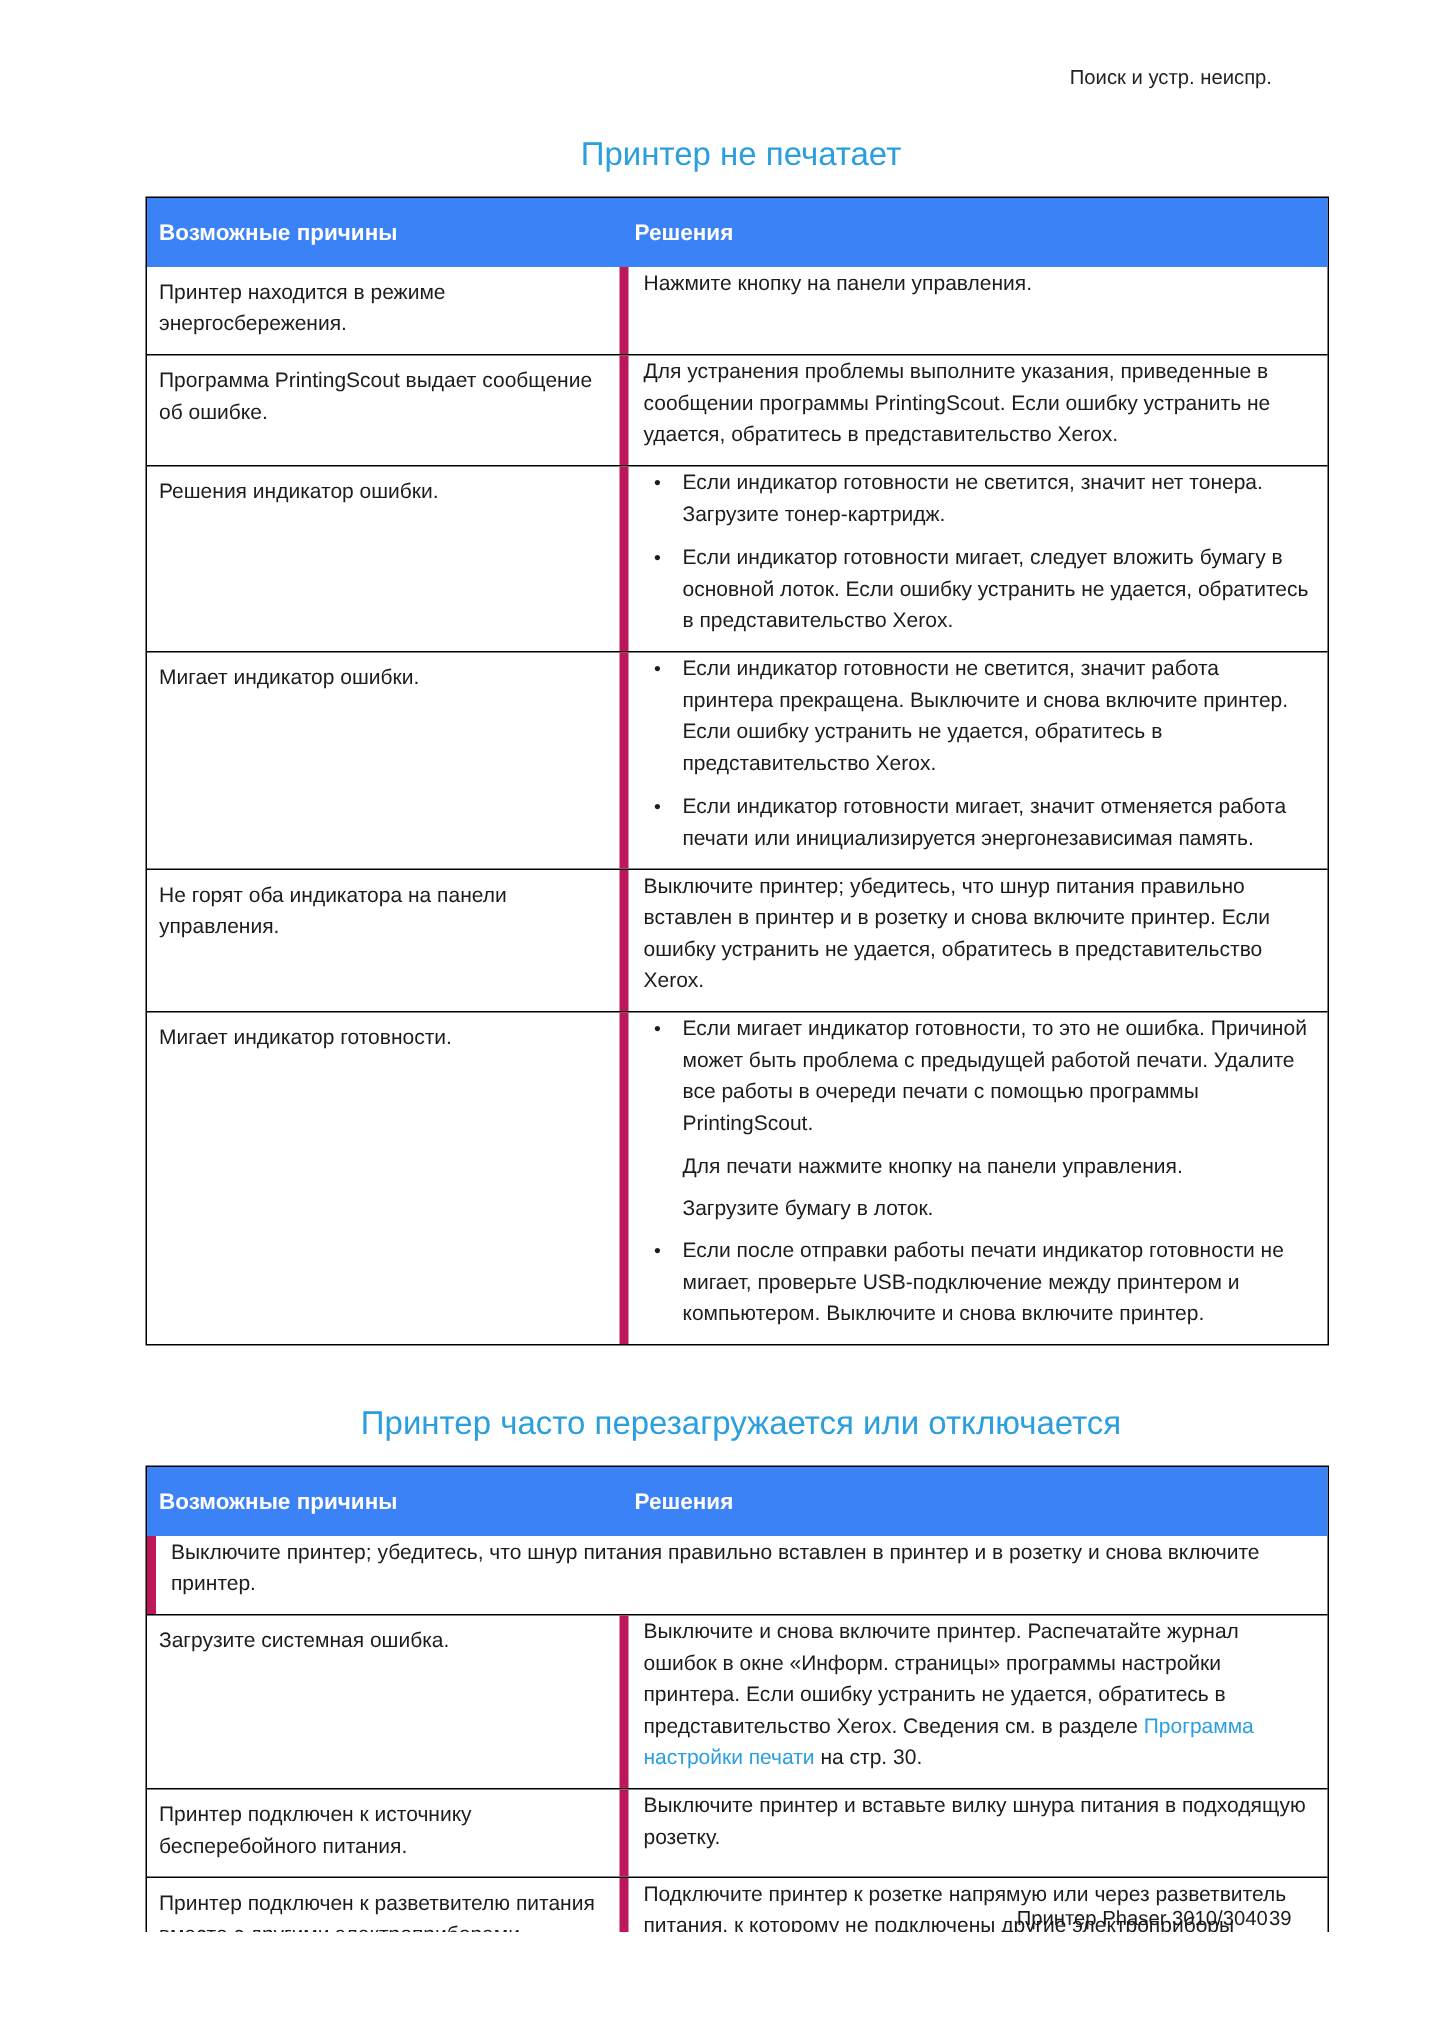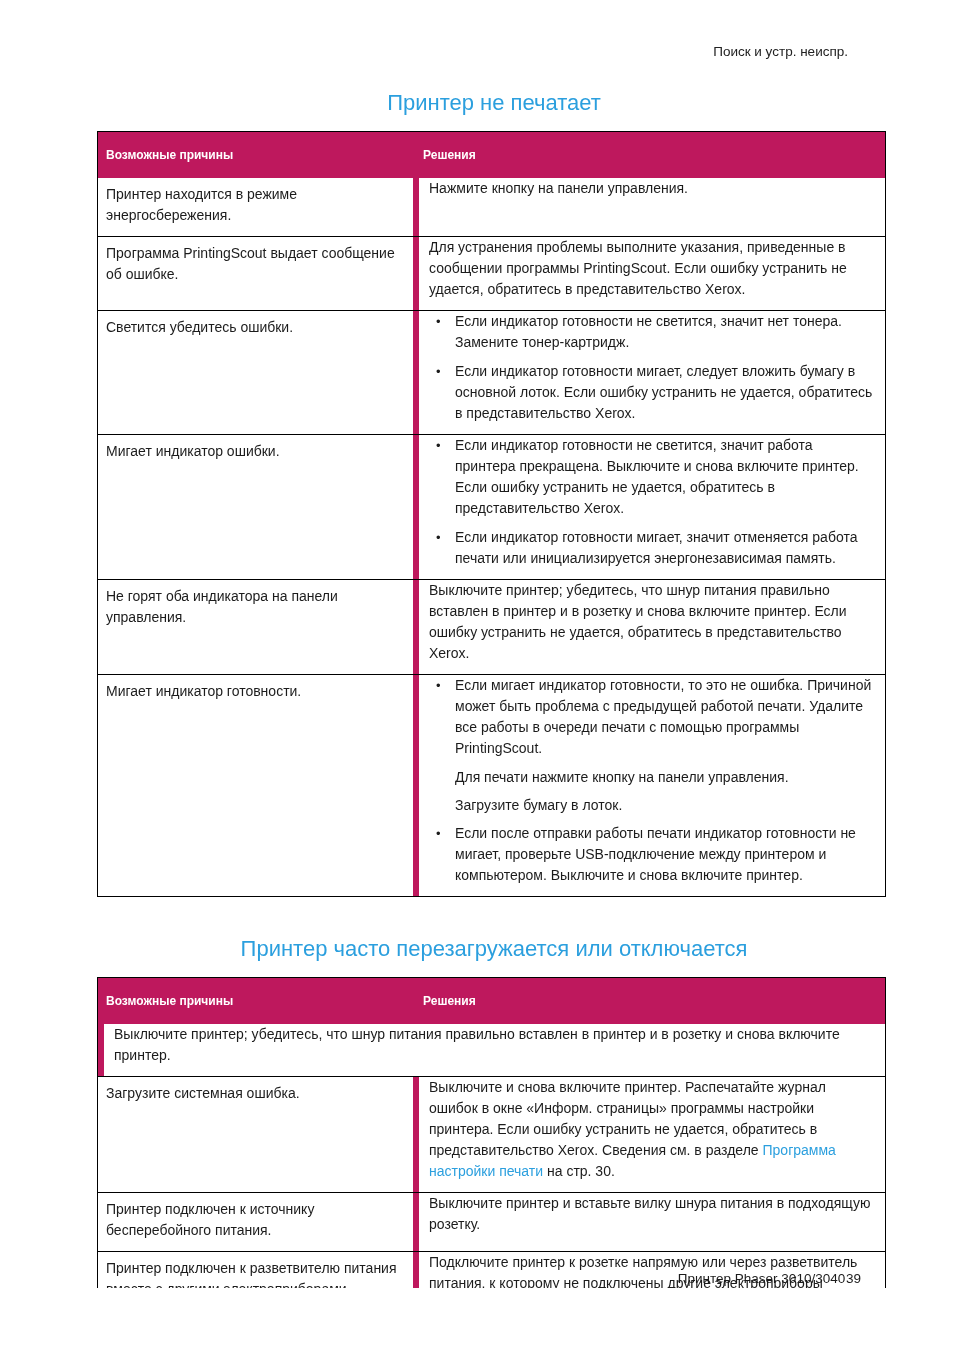--- a/index.html
+++ b/index.html
@@ -36,24 +36,24 @@
   }
   .section + .section { margin-top: 37px; }
   .doc-table {
     width: 100%;
     border: 1px solid #000000;
     font-size: 14px;
     line-height: 21px;
   }
   .thead {
     display: flex;
-    background: #be185d;
+    background: #3b82f6;
     color: #ffffff;
     font-weight: bold;
-    font-size: 12px;
+    font-size: 15px;
   }
   .thead .c1 { padding: 13px 8px 12px 8px; }
   .thead .c2 { padding: 13px 26px 12px 10px; border-left: none; }
   .c1 {
     width: 315px;
     flex: 0 0 315px;
     padding: 6px 10px 10px 8px;
   }
   .c2 {
     flex: 1;
@@ -109,25 +109,25 @@
                 <div class="para">Нажмите кнопку на панели управления.</div>
               </div>
             </div>
             <div class="trow">
               <div class="c1">Программа PrintingScout выдает сообщение об ошибке.</div>
               <div class="c2">
                 <div class="para">Для устранения проблемы выполните указания, приведенные в сообщении программы PrintingScout. Если ошибку устранить не удается, обратитесь в представительство Xerox.</div>
               </div>
             </div>
             <div class="trow">
-              <div class="c1">Светится убедитесь ошибки.</div>
-              <div class="c2">
-                <div class="bullet-item">
-                  <span class="bullet">•</span>
-                  <span class="btext">Если индикатор готовности не светится, значит нет тонера. Замените тонер-картридж.</span>
+              <div class="c1">Решения индикатор ошибки.</div>
+              <div class="c2">
+                <div class="bullet-item">
+                  <span class="bullet">•</span>
+                  <span class="btext">Если индикатор готовности не светится, значит нет тонера. Загрузите тонер-картридж.</span>
                 </div>
                 <div class="bullet-item">
                   <span class="bullet">•</span>
                   <span class="btext">Если индикатор готовности мигает, следует вложить бумагу в основной лоток. Если ошибку устранить не удается, обратитесь в представительство Xerox.</span>
                 </div>
               </div>
             </div>
             <div class="trow">
               <div class="c1">Мигает индикатор ошибки.</div>
               <div class="c2">

